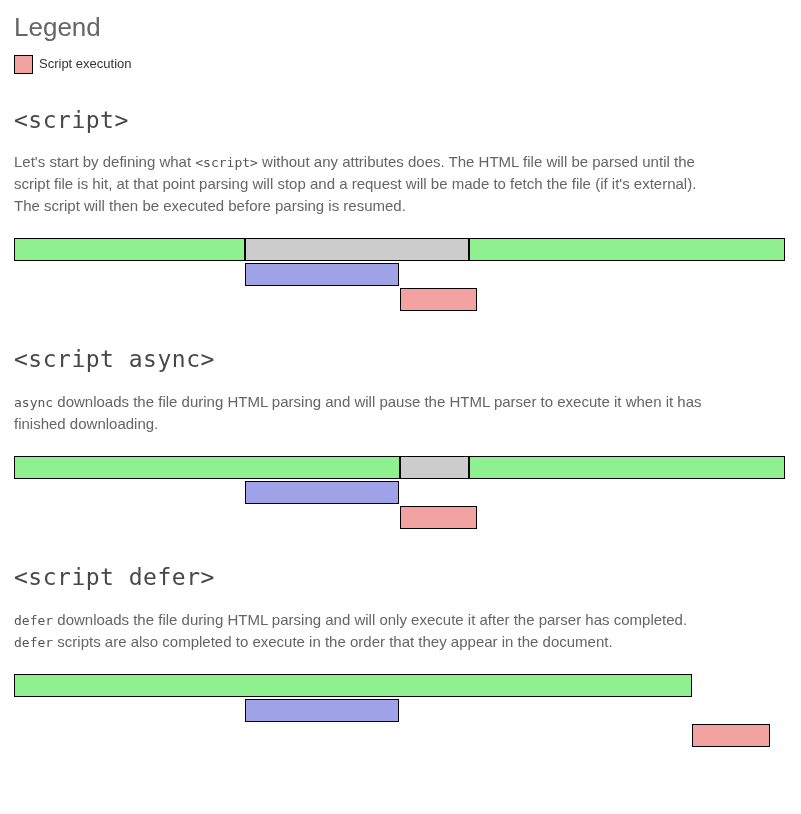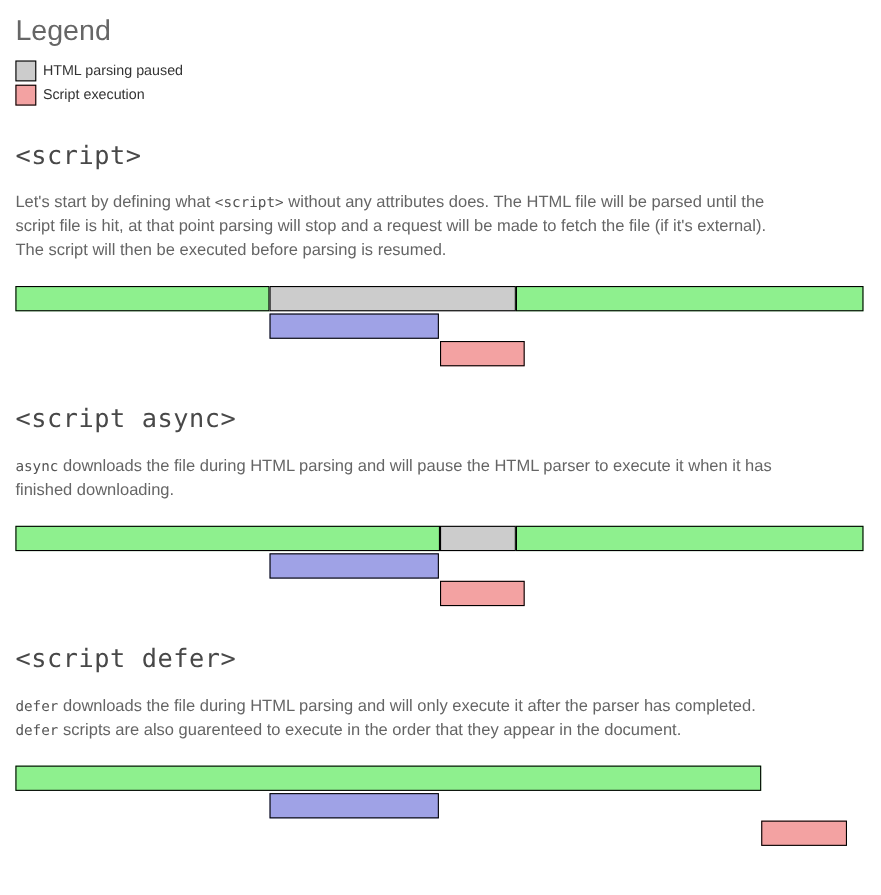--- a/index.html
+++ b/index.html
@@ -66,24 +66,20 @@
     height: 23px;
     border: 1px solid #000;
   }
 </style>
 </head>
 <body>
 
 <div class="legend-title">Legend</div>
 <div id="legend-list">
     <div class="legend-row">
-      <span class="swatch" style="background: rgb(204, 204, 204);"></span>
-      <span>HTML parsing paused</span>
-    </div>
-    <div class="legend-row">
       <span class="swatch" style="background: rgb(243, 162, 162);"></span>
       <span>Script execution</span>
     </div>
   </div>
 
 <div id="sections">
     <h2 class="section">&lt;script&gt;</h2>
     <p class="desc"><span>Let's start by defining what </span><code class="mono">&lt;script&gt;</code><span> without any attributes does. The HTML file will be parsed until the script file is hit, at that point parsing will stop and a request will be made to fetch the file (if it's external). The script will then be executed before parsing is resumed.</span></p>
     <div class="timeline">
       <div class="track">
@@ -107,21 +103,21 @@
         <div class="seg" style="left: 59%; width: 41%; background: rgb(142, 240, 142);"></div>
       </div>
       <div class="track">
         <div class="seg" style="left: 30%; width: 20%; background: rgb(159, 162, 230);"></div>
       </div>
       <div class="track">
         <div class="seg" style="left: 50%; width: 10%; background: rgb(243, 162, 162);"></div>
       </div>
     </div>
     <h2 class="section">&lt;script defer&gt;</h2>
-    <p class="desc"><code class="mono">defer</code><span> downloads the file during HTML parsing and will only execute it after the parser has completed. </span><code class="mono">defer</code><span> scripts are also guarenteed to execute in the order that they appear in the document.</span></p>
+    <p class="desc"><code class="mono">defer</code><span> downloads the file during HTML parsing and will only execute it after the parser has completed. </span><code class="mono">defer</code><span> scripts are also completed to execute in the order that they appear in the document.</span></p>
     <div class="timeline">
       <div class="track">
         <div class="seg" style="left: 0%; width: 88%; background: rgb(142, 240, 142);"></div>
       </div>
       <div class="track">
         <div class="seg" style="left: 30%; width: 20%; background: rgb(159, 162, 230);"></div>
       </div>
       <div class="track">
         <div class="seg" style="left: 88%; width: 10%; background: rgb(243, 162, 162);"></div>
       </div>

